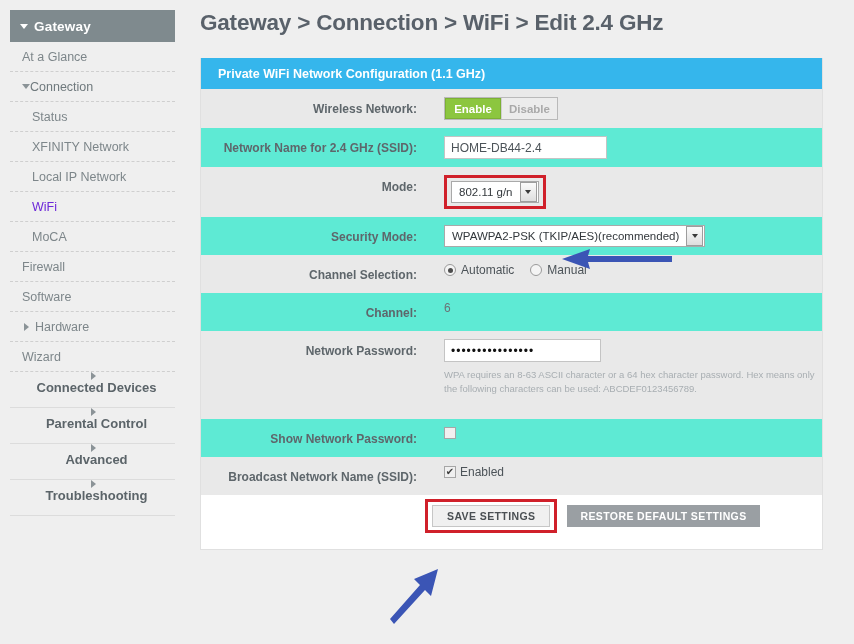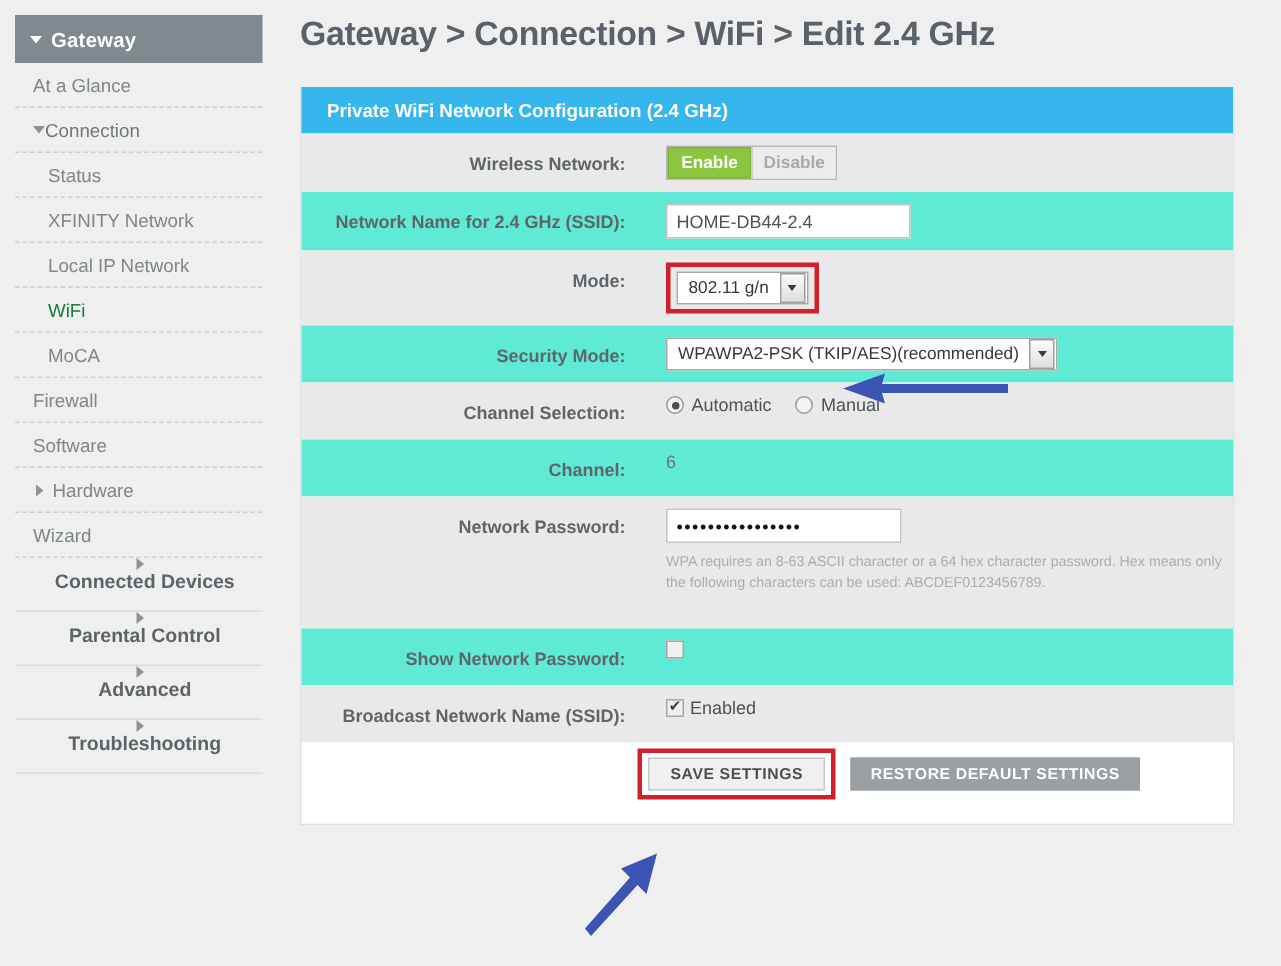--- a/index.html
+++ b/index.html
@@ -51,21 +51,21 @@
     margin: 0 8px 0 10px;
     height: 30px;
     display: flex; align-items: center;
     border-bottom: 1px dashed #cfcfcf;
     font-size: 12.5px;
     color: #7d868a;
   }
   .nav-item.lvl1 { padding-left: 12px; }
   .nav-item.lvl2 { padding-left: 22px; }
   .nav-item.expandable { padding-left: 8px; color: #6f797d; }
-  .nav-item.active { color: #15803d; align-items: center; }
+  .nav-item.active { color: #6d28d9; align-items: center; }
   .nav-bottom {
     margin: 0 8px 0 10px;
     height: 36px;
     display: flex; align-items: center;
     border-bottom: 1px solid #dcdcdc;
     font-size: 13px;
     font-weight: bold;
     color: #5b6469;
     padding-left: 8px;
     flex-direction: column;
@@ -350,21 +350,21 @@
     </div>
   </div>
 
   <div id="main">
 
     <div class="page-title">Gateway &gt; Connection &gt; WiFi &gt; Edit 2.4 GHz</div>
 
 
     <div class="panel">
 
-      <div class="panel-head">Private WiFi Network Configuration (2.4 GHz)</div>
+      <div class="panel-head">Private WiFi Network Configuration (1.1 GHz)</div>
 
       <div class="row shade">
         <div class="row-label">Wireless Network:</div>
         <div class="row-field row-field-inline">
           <div class="toggle">
             <div class="tg on">Enable</div>
             <div class="tg off">Disable</div>
           </div>
         </div>
       </div>

